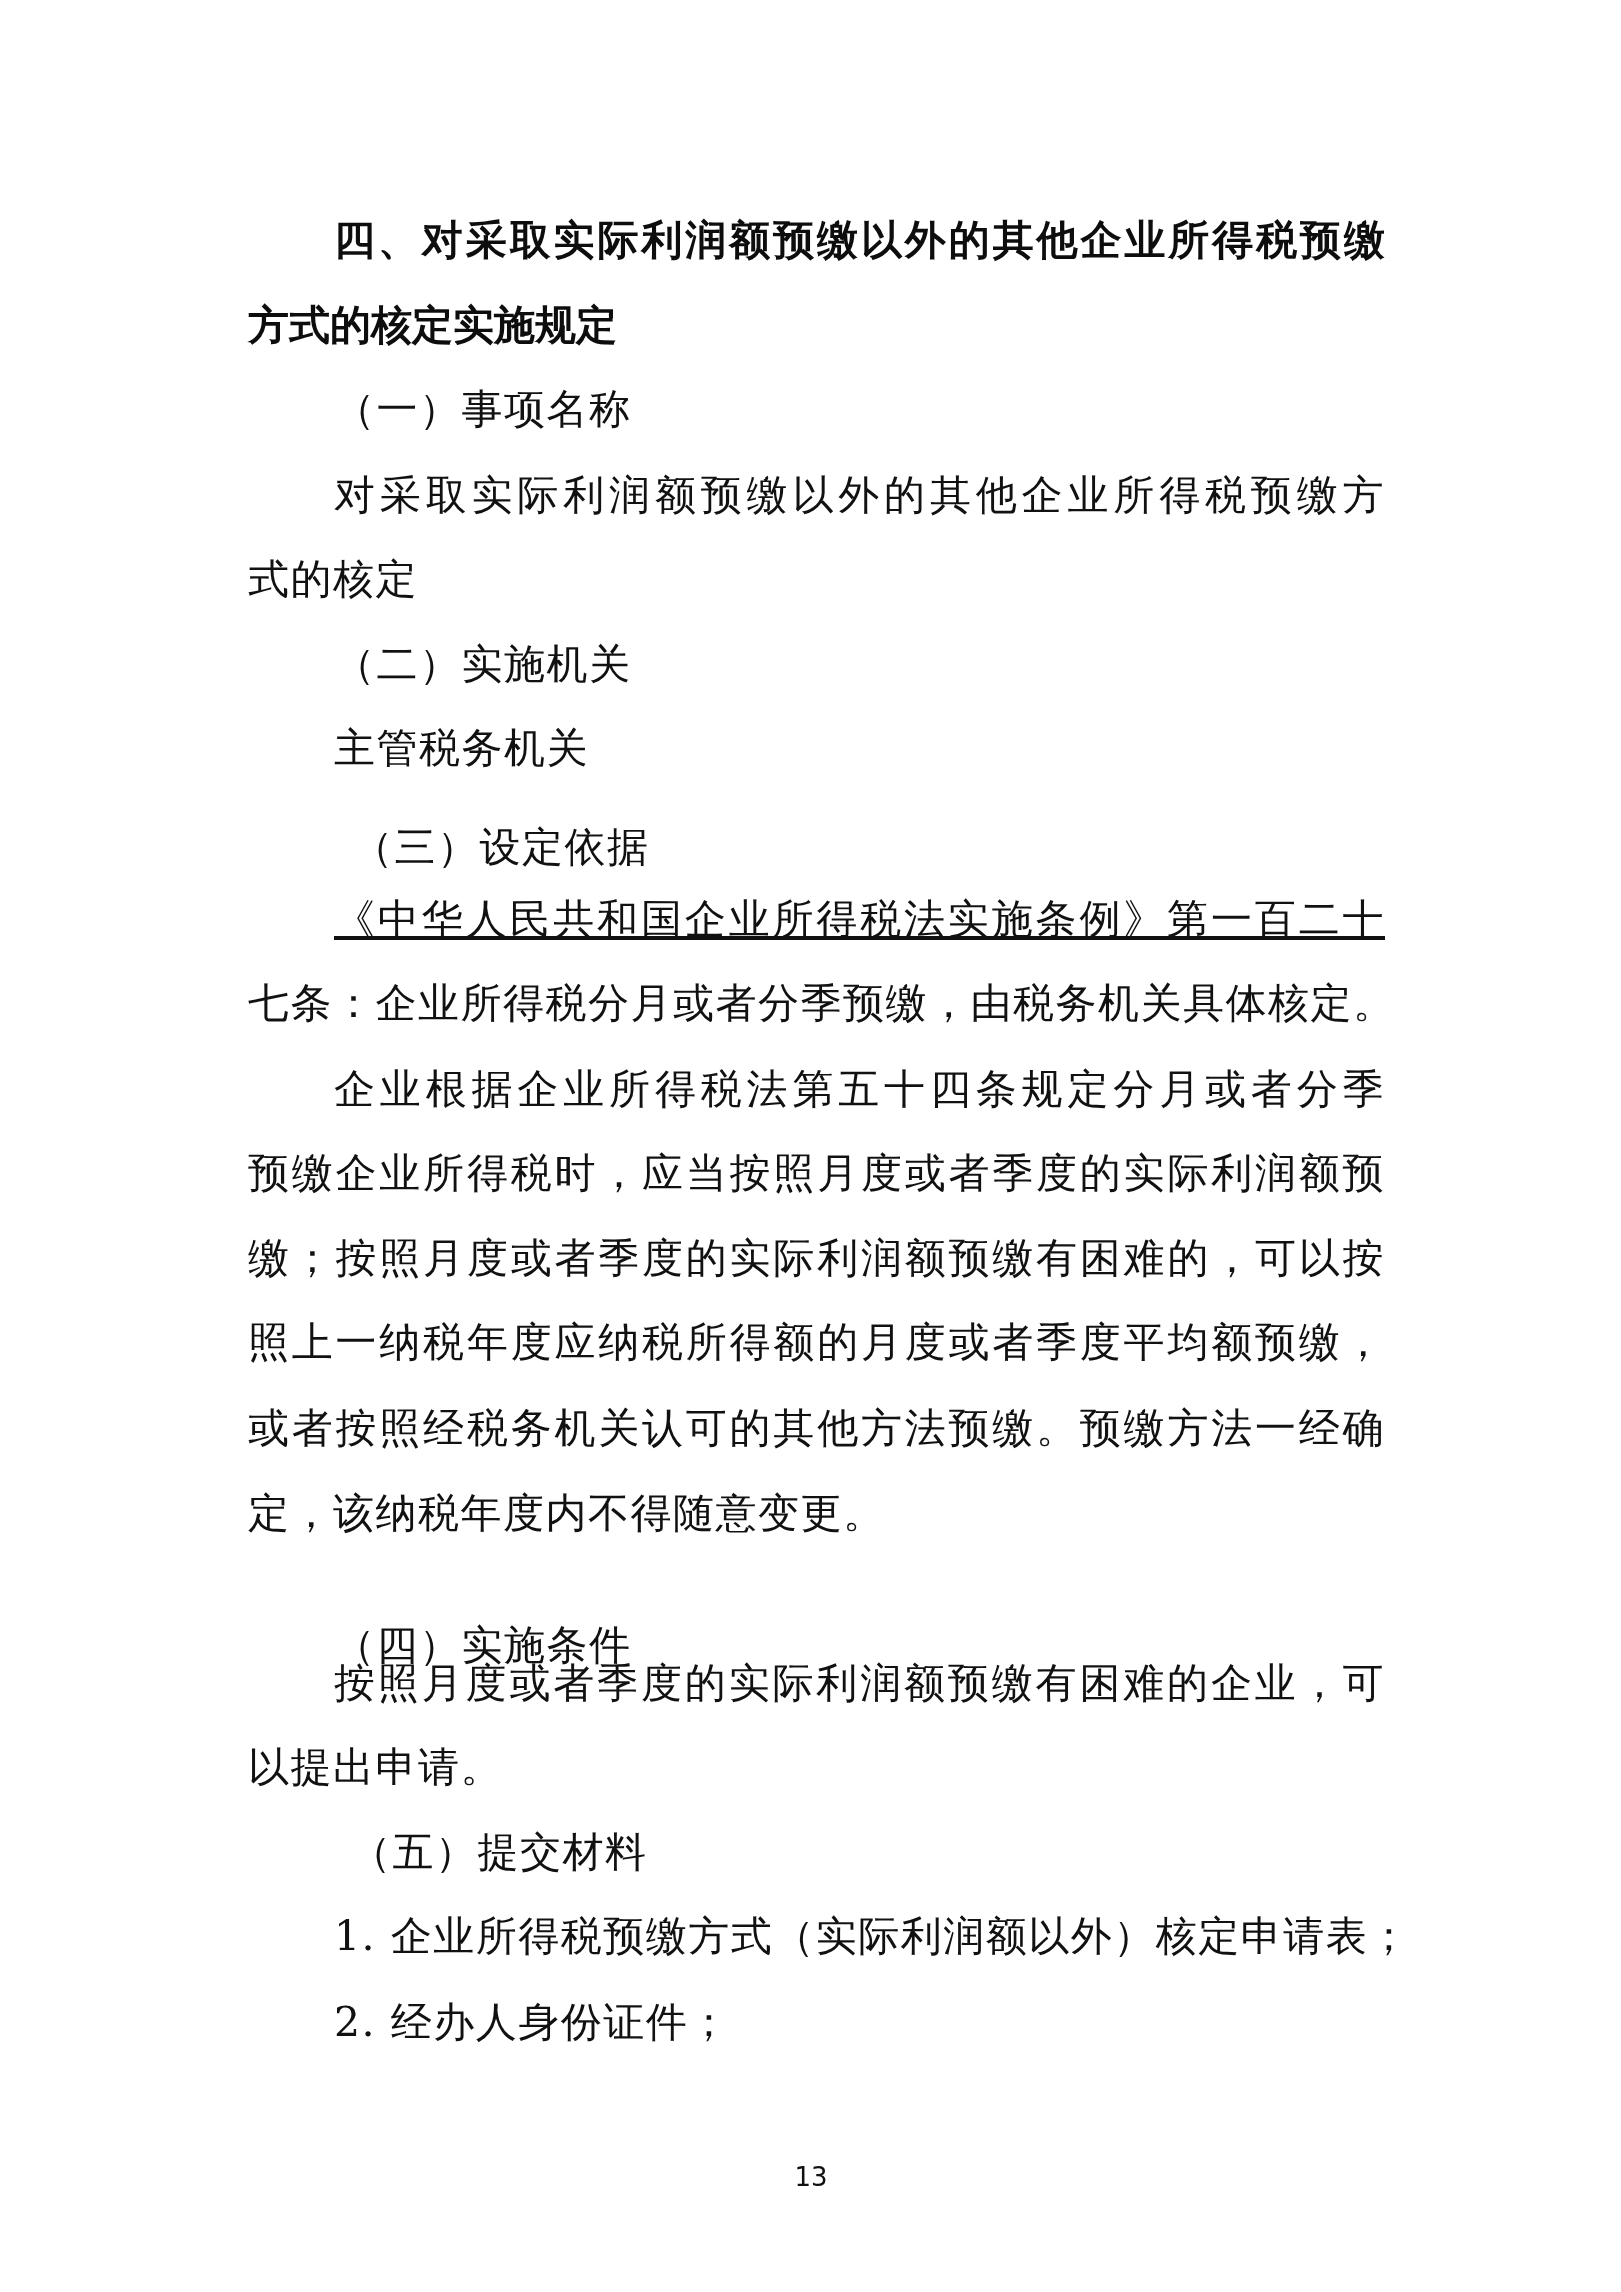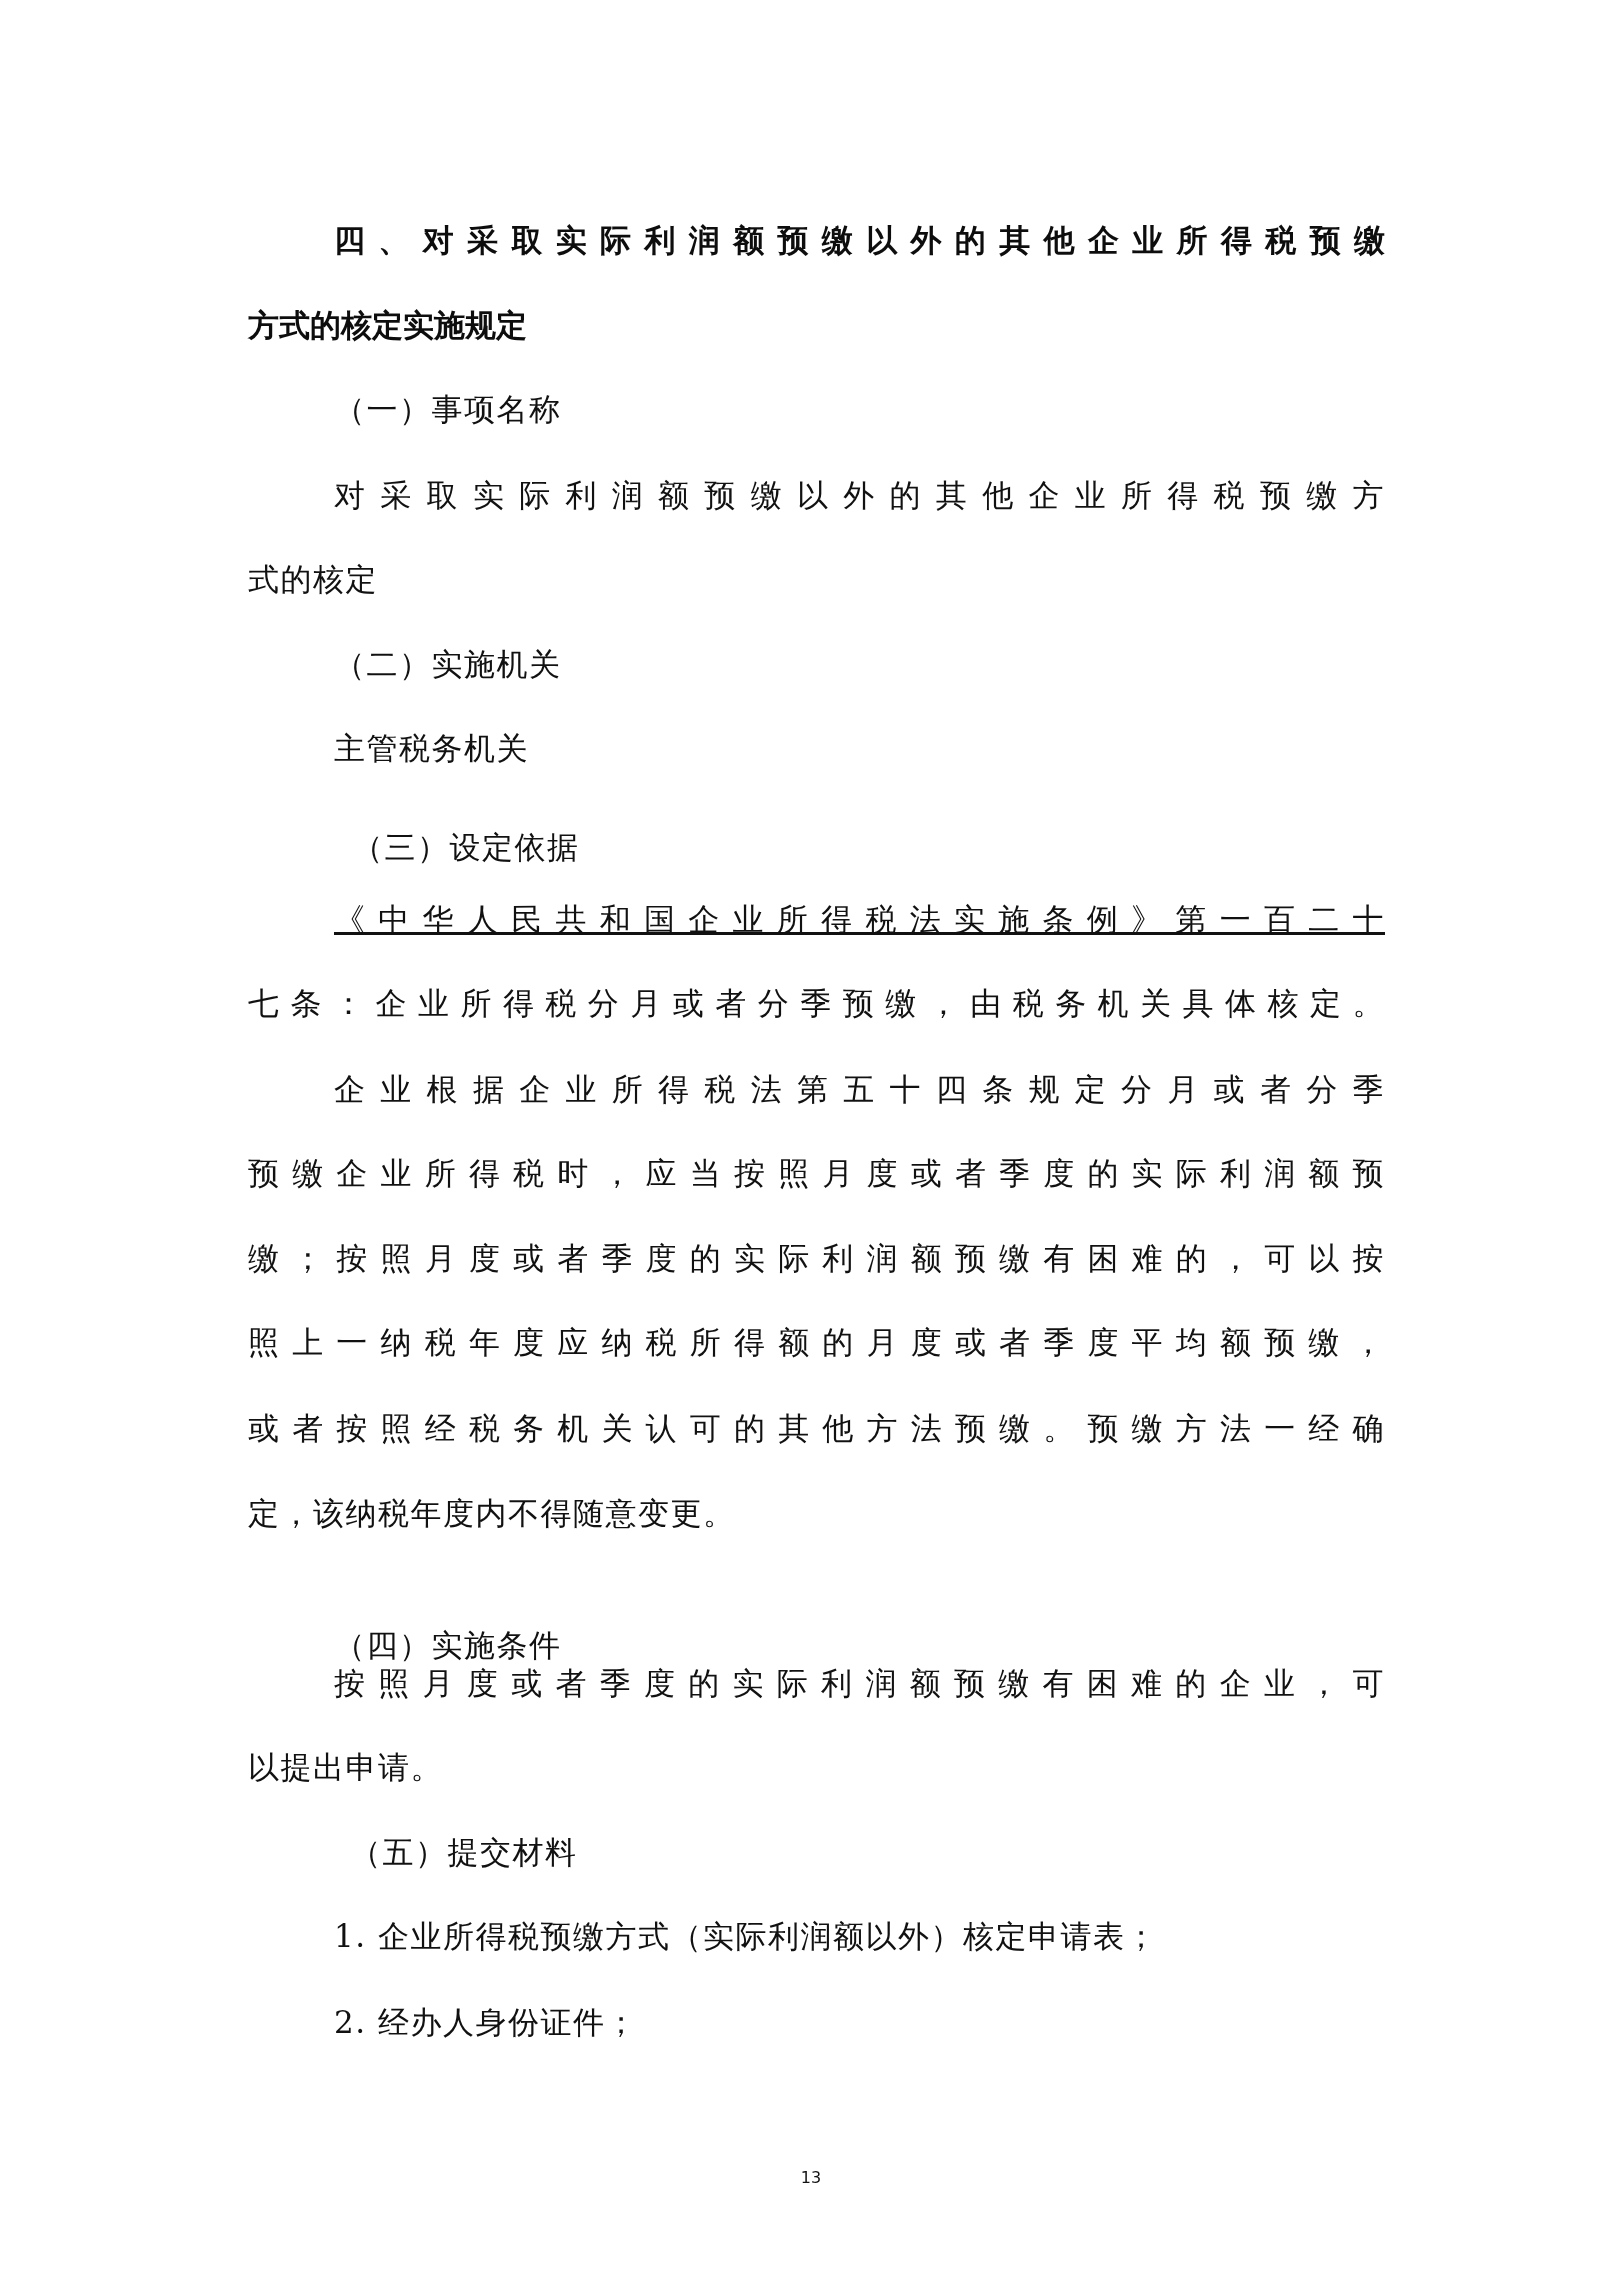--- a/index.html
+++ b/index.html
@@ -20,21 +20,21 @@
       width: 1621px;
       height: 2293px;
       background: #ffffff;
     }
     .line {
       position: absolute;
       left: 248px;
       width: 1137px;
       height: 59px;
       line-height: 59px;
-      font-size: 31px;
+      font-size: 41px;
       white-space: nowrap;
       letter-spacing: 1.5px;
       font-family: "DejaVu Serif", "Liberation Serif", serif;
       color: #111111;
     }
     .line.indent { left: 334px; width: 1051px; }
     .line.title {
       font-family: "DejaVu Sans", "Liberation Sans", sans-serif;
       font-weight: bold;
       letter-spacing: 0px;
@@ -45,21 +45,21 @@
       text-align-last: justify;
     }
     .page-number {
       position: absolute;
       left: 762px;
       width: 98px;
       top: 2163px;
       height: 29px;
       line-height: 29px;
       text-align: center;
-      font-size: 16px;
+      font-size: 26px;
       font-family: "DejaVu Sans", "Liberation Sans", sans-serif;
       color: #111111;
     }
   </style>
 </head>
 <body>
 
 <div class="page">
 
   <div class="line title indent justify" style="top:211px;">四、对采取实际利润额预缴以外的其他企业所得税预缴</div>

